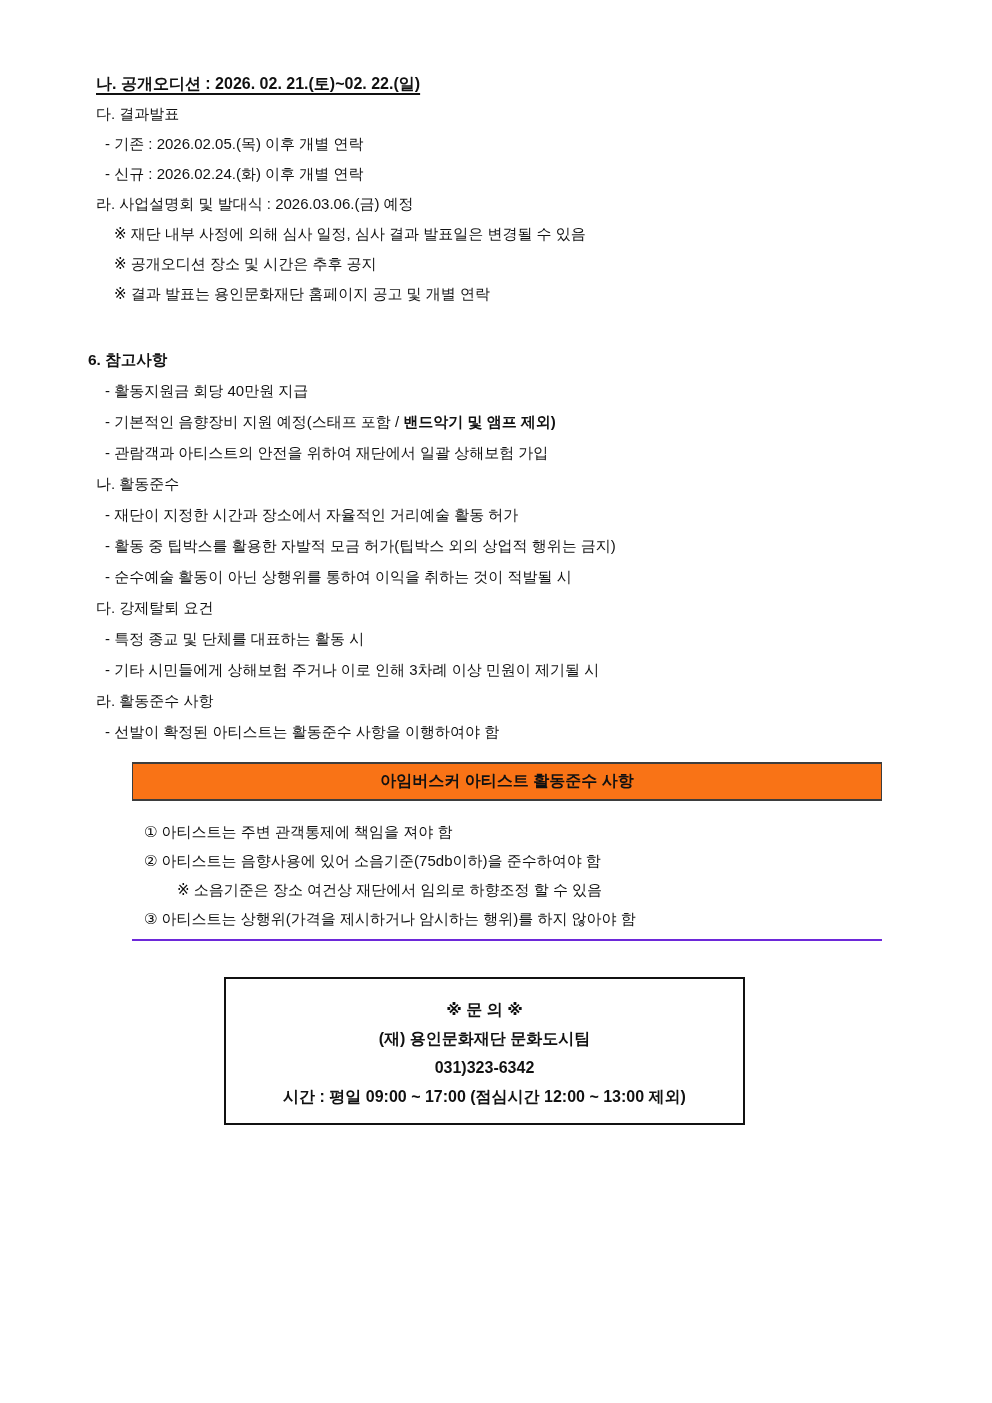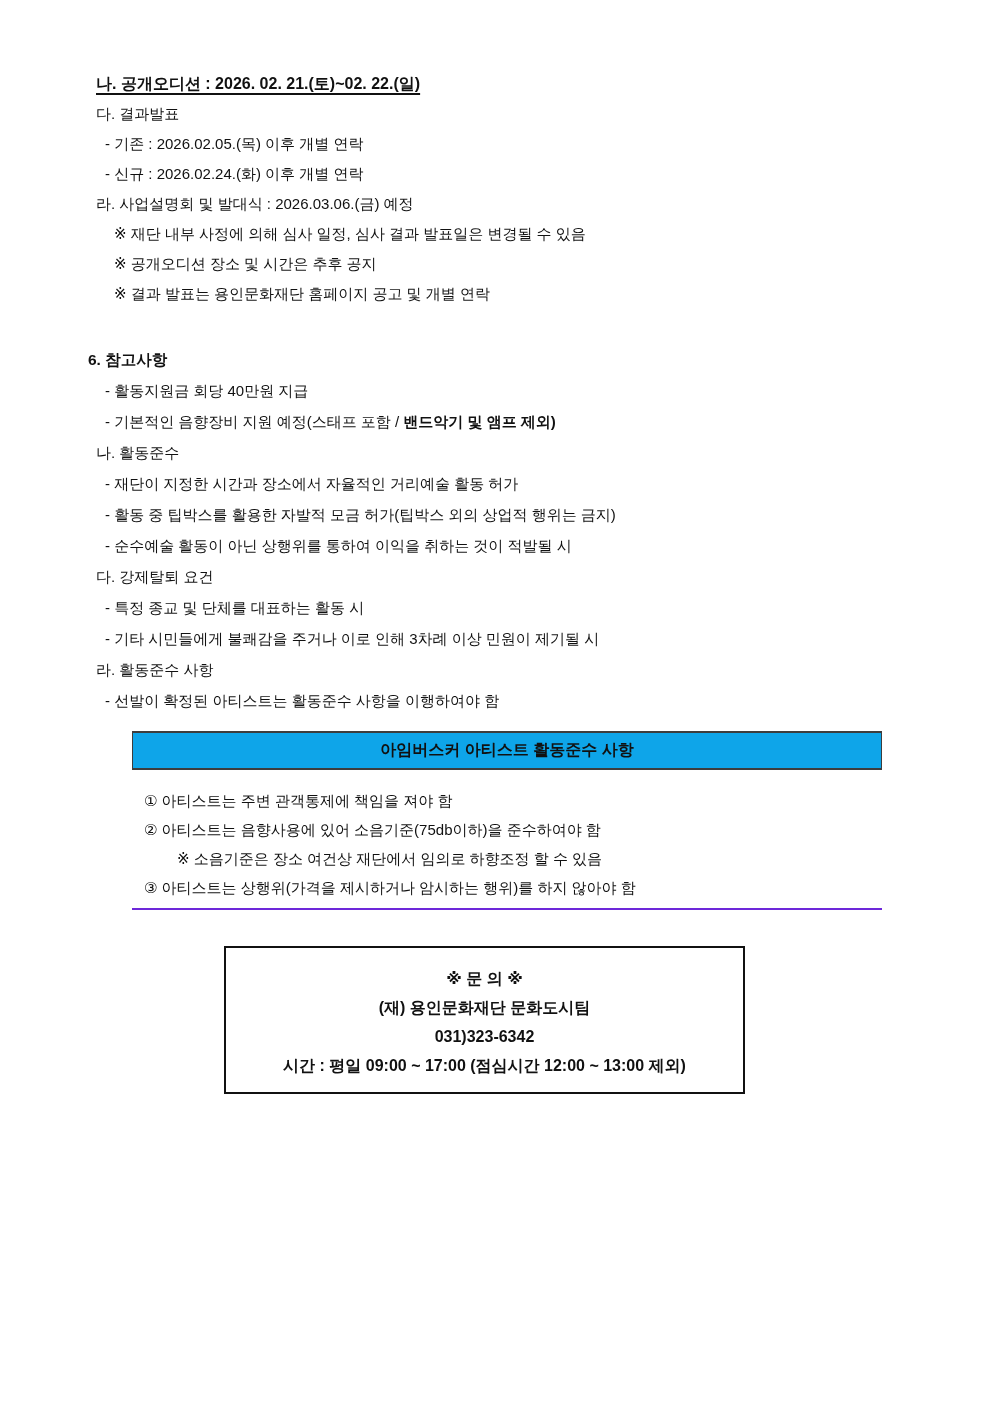--- a/index.html
+++ b/index.html
@@ -23,21 +23,21 @@
     text-decoration:underline;
     text-decoration-thickness:1.5px;
     text-underline-offset:4px;
   }
   .h-sec{font-weight:bold;font-size:15.5px;}
   .blk2{margin-top:35px;}
   
   .ctable{width:750px;margin:15px 0 0 44px;}
   .ctable-head{
     box-sizing:border-box;height:39px;
-    background:#0ea5e9;
+    background:#f97316;
     border:2px solid #3d3d3d;border-left-width:1px;border-right-width:1px;
     display:flex;align-items:center;justify-content:center;
     font-weight:bold;font-size:16px;
   }
   .ctable-body{border-bottom:2px solid #6d28d9;padding:16px 0 6px 12px;}
   .t-row{font-size:15px;line-height:29px;white-space:nowrap;}
   .t-row.note{padding-left:33px;}
   
   .contact{
     box-sizing:border-box;width:521px;
@@ -61,29 +61,30 @@
     <div class="line ind-a">라. 사업설명회 및 발대식 : 2026.03.06.(금) 예정</div>
     <div class="line ind-c">※ 재단 내부 사정에 의해 심사 일정, 심사 결과 발표일은 변경될 수 있음</div>
     <div class="line ind-c">※ 공개오디션 장소 및 시간은 추후 공지</div>
     <div class="line ind-c">※ 결과 발표는 용인문화재단 홈페이지 공고 및 개별 연락</div>
 
     <div class="blk2">
       <div class="line h-sec">6. 참고사항</div>
 
       <div class="line ind-b">- 활동지원금 회당 40만원 지급</div>
       <div class="line ind-b"><span>- 기본적인 음향장비 지원 예정(스태프 포함 / </span><span class="bold">밴드악기 및 앰프 제외)</span></div>
+      <div class="line ind-b">- 관람객과 아티스트의 안전을 위하여 재단에서 일괄 상해보험 가입</div>
 
       <div class="line ind-a">나. 활동준수</div>
       <div class="line ind-b">- 재단이 지정한 시간과 장소에서 자율적인 거리예술 활동 허가</div>
       <div class="line ind-b">- 활동 중 팁박스를 활용한 자발적 모금 허가(팁박스 외의 상업적 행위는 금지)</div>
 
       <div class="line ind-b">- 순수예술 활동이 아닌 상행위를 통하여 이익을 취하는 것이 적발될 시</div>
       <div class="line ind-a">다. 강제탈퇴 요건</div>
       <div class="line ind-b">- 특정 종교 및 단체를 대표하는 활동 시</div>
-      <div class="line ind-b">- 기타 시민들에게 불쾌감을 주거나 이로 인해 3차례 이상 민원이 제기될 시</div>
+      <div class="line ind-b">- 기타 시민들에게 상해보험 주거나 이로 인해 3차례 이상 민원이 제기될 시</div>
 
       <div class="line ind-a">라. 활동준수 사항</div>
       <div class="line ind-b">- 선발이 확정된 아티스트는 활동준수 사항을 이행하여야 함</div>
     </div>
 
     <div class="ctable">
       <div class="ctable-head">아임버스커 아티스트 활동준수 사항</div>
       <div class="ctable-body">
         <div class="t-row">① 아티스트는 주변 관객통제에 책임을 져야 함</div>
         <div class="t-row">② 아티스트는 음향사용에 있어 소음기준(75db이하)을 준수하여야 함</div>

